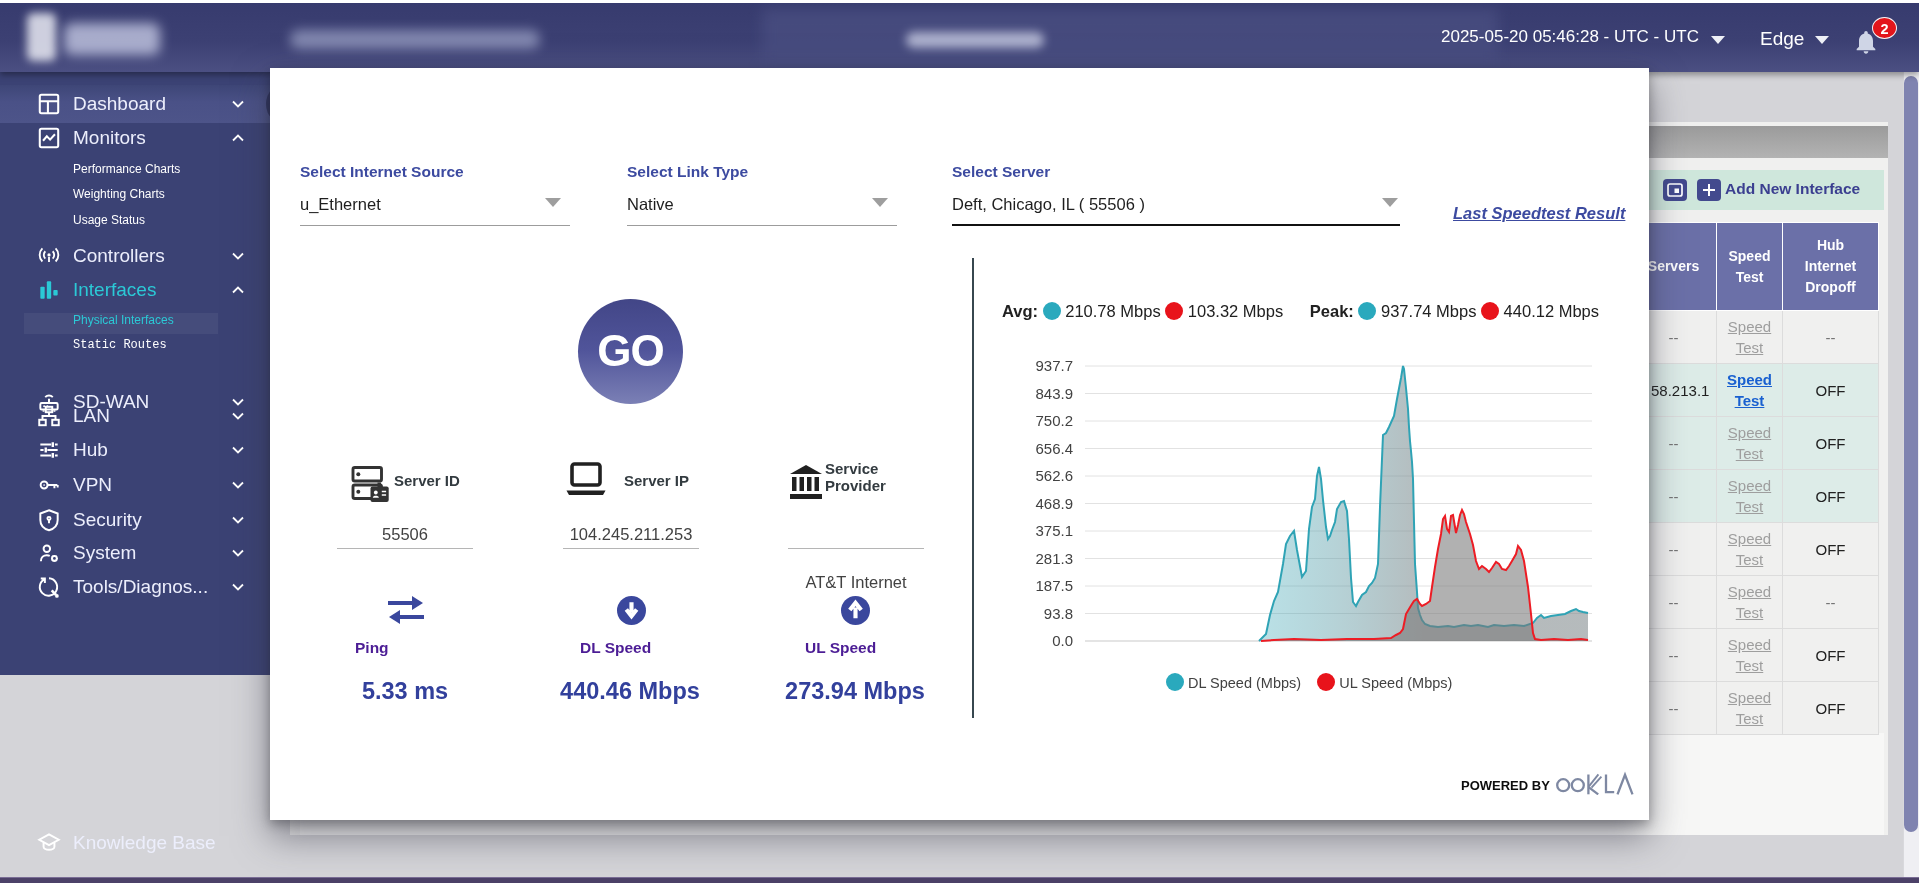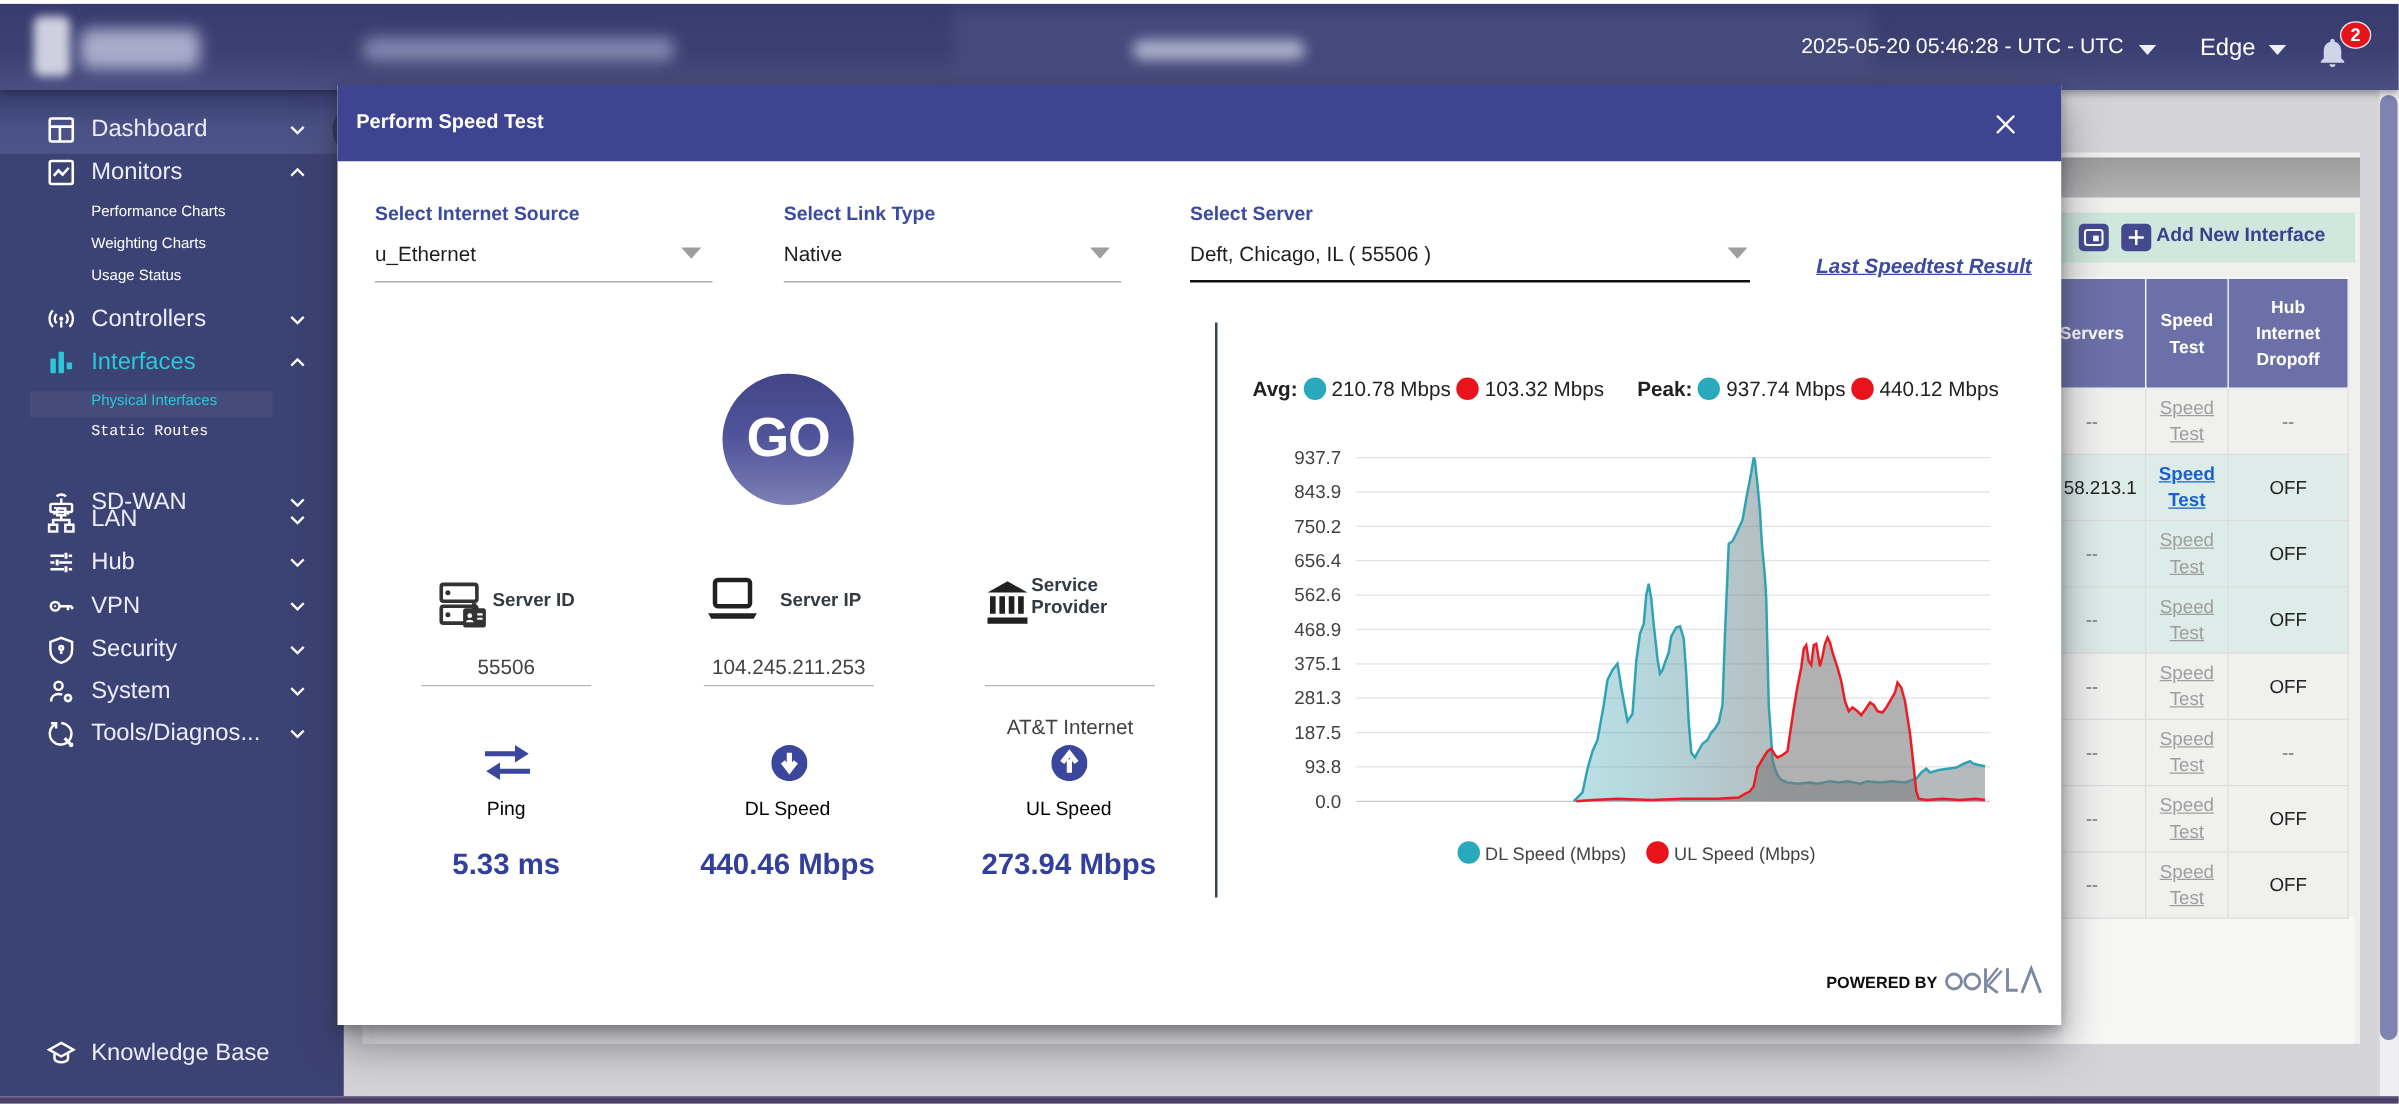--- a/index.html
+++ b/index.html
@@ -17,21 +17,21 @@
 #smear2 { left:906px; top:29px; width:138px; height:16px; background:#c7cbe2; border-radius:8px; filter:blur(5px); opacity:.8; }
 #dtext { left:1441px; top:24px; width:270px; color:#fff; font-size:17px; }
 #caret1 { left:1711px; top:33px; }
 #edgetext { left:1760px; top:25px; color:#fff; font-size:19px; }
 #caret2 { left:1815px; top:33px; }
 .caret-w { width:0; height:0; border-left:7px solid transparent; border-right:7px solid transparent; border-top:8px solid #eef0f6; }
 #bell { left:1852px; top:24px; }
 #badge { left:1872px; top:14px; width:25px; height:22px; background:#e3151b; border-radius:50%; color:#fff; font-size:14.5px; font-weight:bold; text-align:center; line-height:22px; border:1.5px solid #f4f4f8; z-index:25; }
 
 
-#sidebar { left:0; top:72px; width:275px; height:805px; background:#3b4274; z-index:10; }
+#sidebar { left:0; top:72px; width:275px; height:603px; background:#3b4274; z-index:10; }
 #dashrow { left:0; top:13px; width:275px; height:38px; background:linear-gradient(180deg,#3e4677 0%,#4a5187 45%,#4d5489 100%); }
 .mitem { position:absolute; left:0; width:275px; height:35px; color:#eceefc; font-size:19px; }
 .mitem .micon { position:absolute; left:36px; top:50%; transform:translateY(-50%); width:26px; height:26px; }
 .mitem .mtext { position:absolute; left:73px; top:50%; transform:translateY(-50%); white-space:nowrap; }
 .mitem .chev { position:absolute; left:230px; top:50%; width:16px; height:16px; transform:translateY(-50%); }
 .sub { position:absolute; left:73px; color:#ffffff; font-size:12px; white-space:nowrap; }
 .cyan { color:#2bc9d6 !important; }
 #physband { left:24px; top:241px; width:194px; height:21px; background:rgba(255,255,255,0.055); }
 #circlebtn { left:266px; top:82px; width:44px; height:44px; border-radius:50%; background:#2f3460; z-index:12; }
 
@@ -68,21 +68,21 @@
 .fval { position:absolute; color:#1e1e1e; font-size:16.5px; }
 .funder { position:absolute; height:1px; background:#9c9c9c; }
 .fcaret { position:absolute; width:0; height:0; border-left:8px solid transparent; border-right:8px solid transparent; border-top:9px solid #9e9e9e; }
 #lastres { position:absolute; left:1183px; top:136px; color:#3c4aa0; font-size:16.5px; font-weight:bold; font-style:italic; text-decoration:underline; }
 
 #gobtn { left:308px; top:231px; width:105px; height:105px; border-radius:50%; background:linear-gradient(180deg,#424687 0%,#50549a 48%,#7b80b5 100%); color:#fff; font-size:44px; font-weight:bold; text-align:center; line-height:103px; letter-spacing:-1px; }
 
 .slabel { position:absolute; color:#333b40; font-size:15px; font-weight:bold; }
 .sval { position:absolute; color:#424242; font-size:16.5px; text-align:center; }
 .sunder { position:absolute; height:1px; background:#b5b5b5; }
-.plabel { position:absolute; color:#000000; font-size:15.5px; font-weight:normal; text-align:center; }
+.plabel { position:absolute; color:#4c1d95; font-size:15.5px; font-weight:bold; text-align:left; }
 .pval { position:absolute; color:#32409c; font-size:23.5px; font-weight:bold; text-align:center; white-space:nowrap; }
 
 #vdivider { left:702px; top:190px; width:2px; height:460px; background:#37474f; }
 
 #statsrow { left:732px; top:234px; width:660px; height:20px; font-size:16.5px; color:#212121; }
 .dot { display:inline-block; width:18px; height:18px; border-radius:50%; vertical-align:-3px; }
 .tdot { background:#2aa9bd; }
 .rdot { background:#e8131b; }
 
 #legend { left:896px; top:605px; font-size:14.5px; color:#424242; }
@@ -319,26 +319,20 @@
           </tr>
     </tbody>
       </table>
   </div>
 </div>
 
 <div class="abs" id="sbtrack"></div>
 <div class="abs" id="sbthumb"></div>
 
 <div class="abs" id="modal">
-  <div class="abs" id="mhead">
-    <div class="abs" id="mtitle">Perform Speed Test</div>
-    <svg class="abs" id="mclose" viewBox="0 0 24 24" width="17" height="17">
-        <path d="M3 3 L21 21 M21 3 L3 21" stroke="#fff" stroke-width="2.6" stroke-linecap="round"></path>
-      </svg>
-  </div>
 
   <div class="flabel" style="left:30px; top:95px;">Select Internet Source</div>
   <div class="fval" style="left:30px; top:127px;">u_Ethernet</div>
   <div class="funder" style="left:30px; top:157px; width:270px;"></div>
   <div class="fcaret" style="left:275px; top:130px;"></div>
 
   <div class="flabel" style="left:357px; top:95px;">Select Link Type</div>
   <div class="fval" style="left:357px; top:127px;">Native</div>
   <div class="funder" style="left:357px; top:157px; width:270px;"></div>
   <div class="fcaret" style="left:602px; top:130px;"></div>

